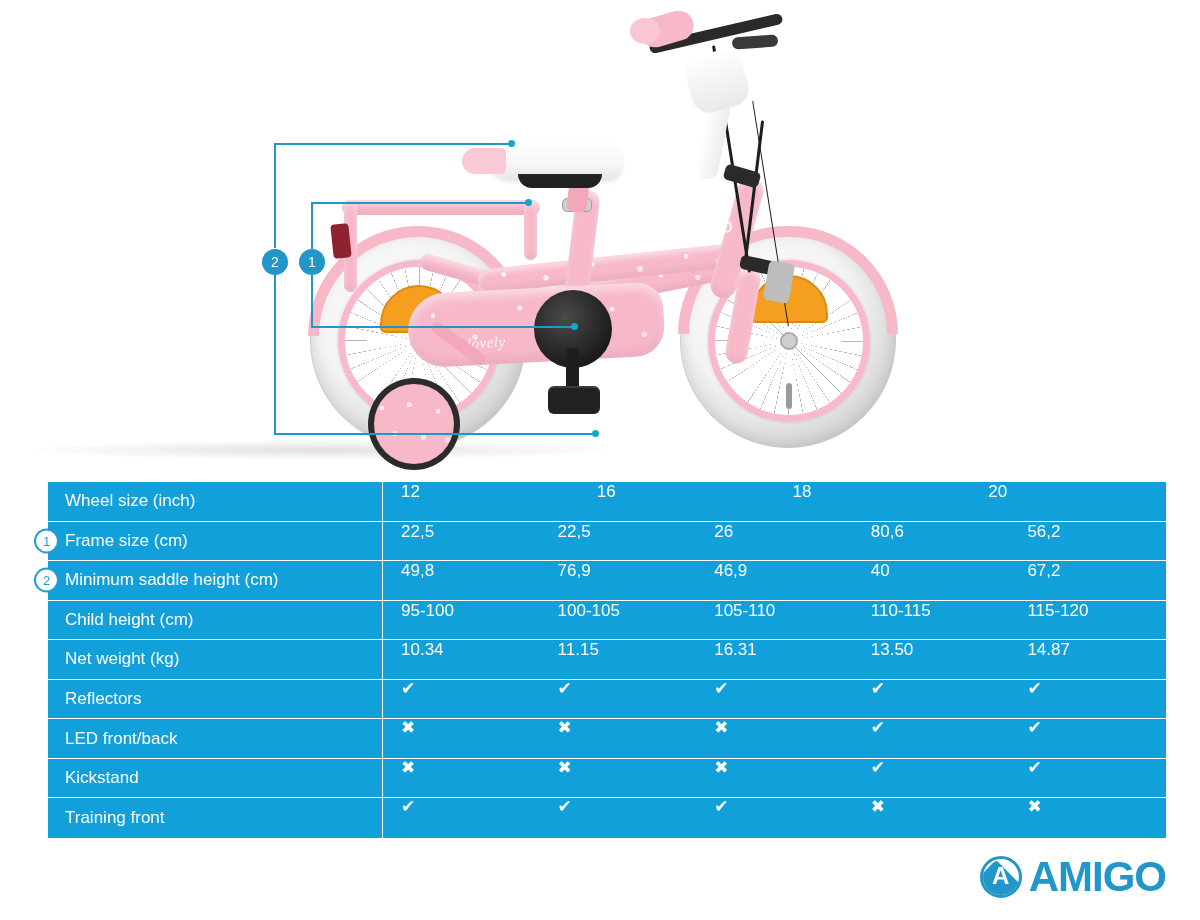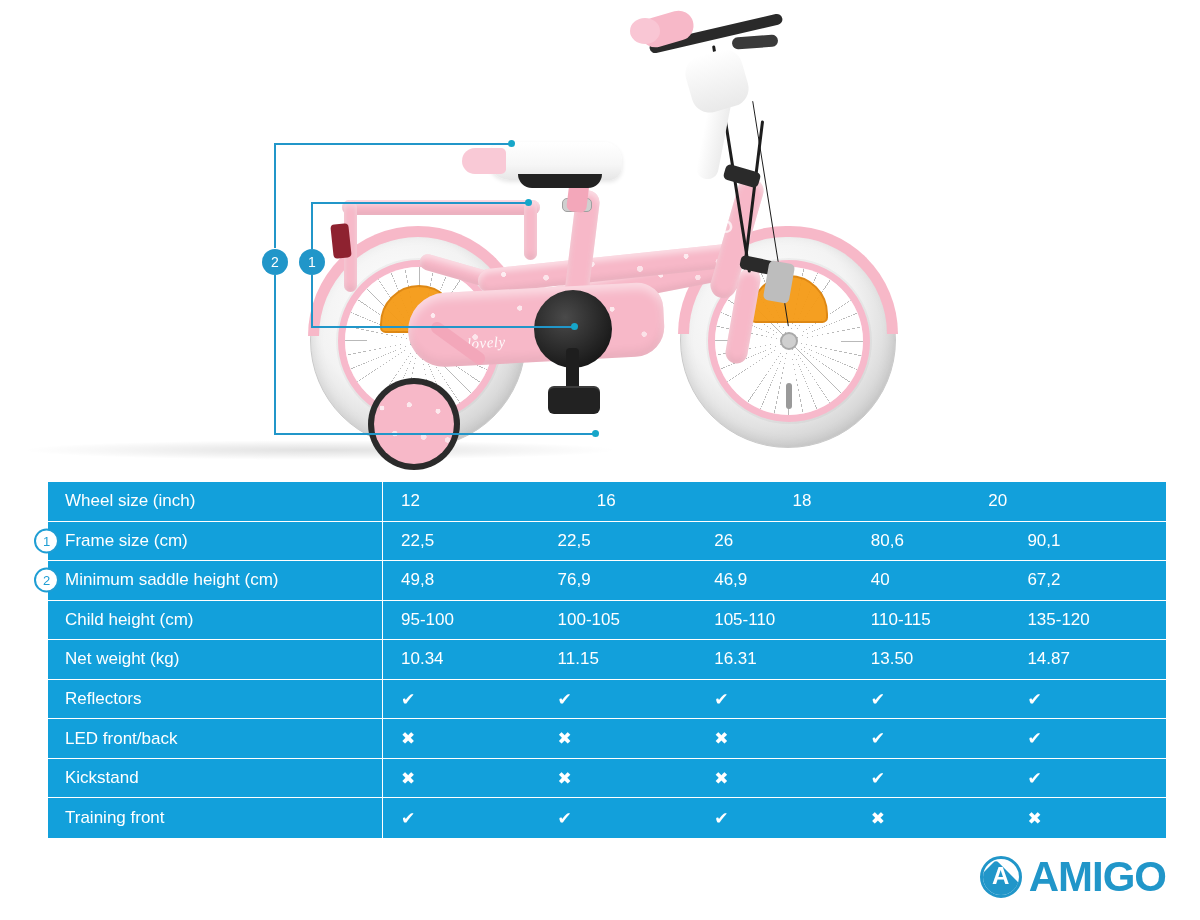--- a/index.html
+++ b/index.html
@@ -199,21 +199,21 @@
 
   
   .spec { position:absolute; left:48px; top:482px; width:1118px; height:356px;
     background:#12a0db; }
   .srow { display:flex; height:39.55px; align-items:center; position:relative;
     border-bottom:1.5px solid #ffffff; }
   .srow:last-child { border-bottom:none; }
   .scell-label { width:335px; padding-left:17px; color:#ffffff; font-size:17px;
     border-right:1.5px solid #ffffff; height:100%; display:flex; align-items:center; }
   .scell { flex:1; color:#ffffff; font-size:17px; padding-left:18px;
-    height:100%; display:flex; align-items:center; }
+    height:100%; display:flex; }
   .mark { font-size:17px; color:#ffffff; line-height:1; }
 
   .rowbadge { position:absolute; left:-14px; top:50%; transform:translateY(-50%);
     width:25px; height:25px; border-radius:50%;
     background:#ffffff; border:2px solid #1f9ed4; color:#1f9ed4;
     font-size:13px; display:flex; align-items:center; justify-content:center; z-index:5; }
 
   
   .logo { position:absolute; right:34px; bottom:22px; display:flex; align-items:center; gap:7px; }
   .logo-mark { width:42px; height:42px; border-radius:50%; border:3px solid #2196c9;
@@ -370,21 +370,21 @@
       <div class="scell">
           <span>22,5</span>
         </div>
       <div class="scell">
           <span>26</span>
         </div>
       <div class="scell">
           <span>80,6</span>
         </div>
       <div class="scell">
-          <span>90,1</span>
+          <span>56,2</span>
         </div>
     </div>
 
     <div class="srow">
       <div class="rowbadge">
           <span>2</span>
         </div>
       <div class="scell-label">
           <span>Minimum saddle height (cm)</span>
         </div>
@@ -415,21 +415,21 @@
       <div class="scell">
           <span>100-105</span>
         </div>
       <div class="scell">
           <span>105-110</span>
         </div>
       <div class="scell">
           <span>110-115</span>
         </div>
       <div class="scell">
-          <span>135-120</span>
+          <span>115-120</span>
         </div>
     </div>
 
     <div class="srow">
       <div class="scell-label">
           <span>Net weight (kg)</span>
         </div>
       <div class="scell">
           <span>10.34</span>
         </div>

